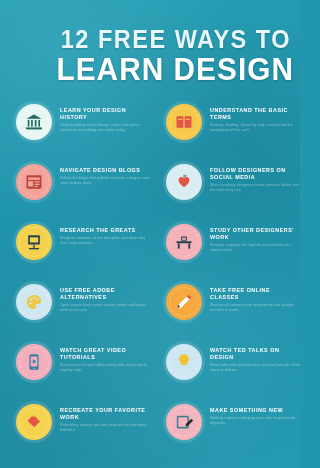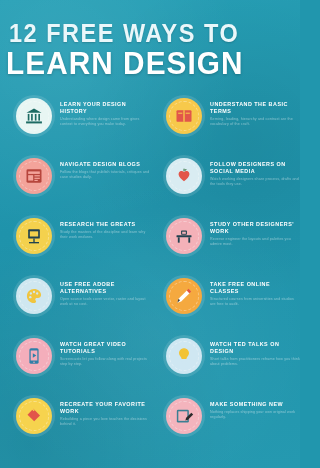--- a/index.html
+++ b/index.html
@@ -21,22 +21,22 @@
       radial-gradient(circle at 50% 72%, rgba(255,255,255,0.05) 0%, rgba(255,255,255,0) 45%),
       radial-gradient(circle at 10% 95%, rgba(0,0,0,0.08) 0%, rgba(0,0,0,0) 40%),
       linear-gradient(170deg, #27a0b6 0%, #1f93ab 45%, #2599b0 100%);
     pointer-events:none;
   }
 
   .poster{ position:relative; width:100%; height:100%; }
 
   
   .title-block{
-    padding-top:20px;
-    text-align:left;
+    padding-top:26px;
+    text-align:right;
   }
   .title-line1{
     font-size:25px;
     line-height:26px;
     font-weight:600;
     letter-spacing:1.6px;
     color:#eaf7fa;
     text-shadow:0 1px 2px rgba(0,0,0,0.18);
     transform:scaleX(0.94);
   }

